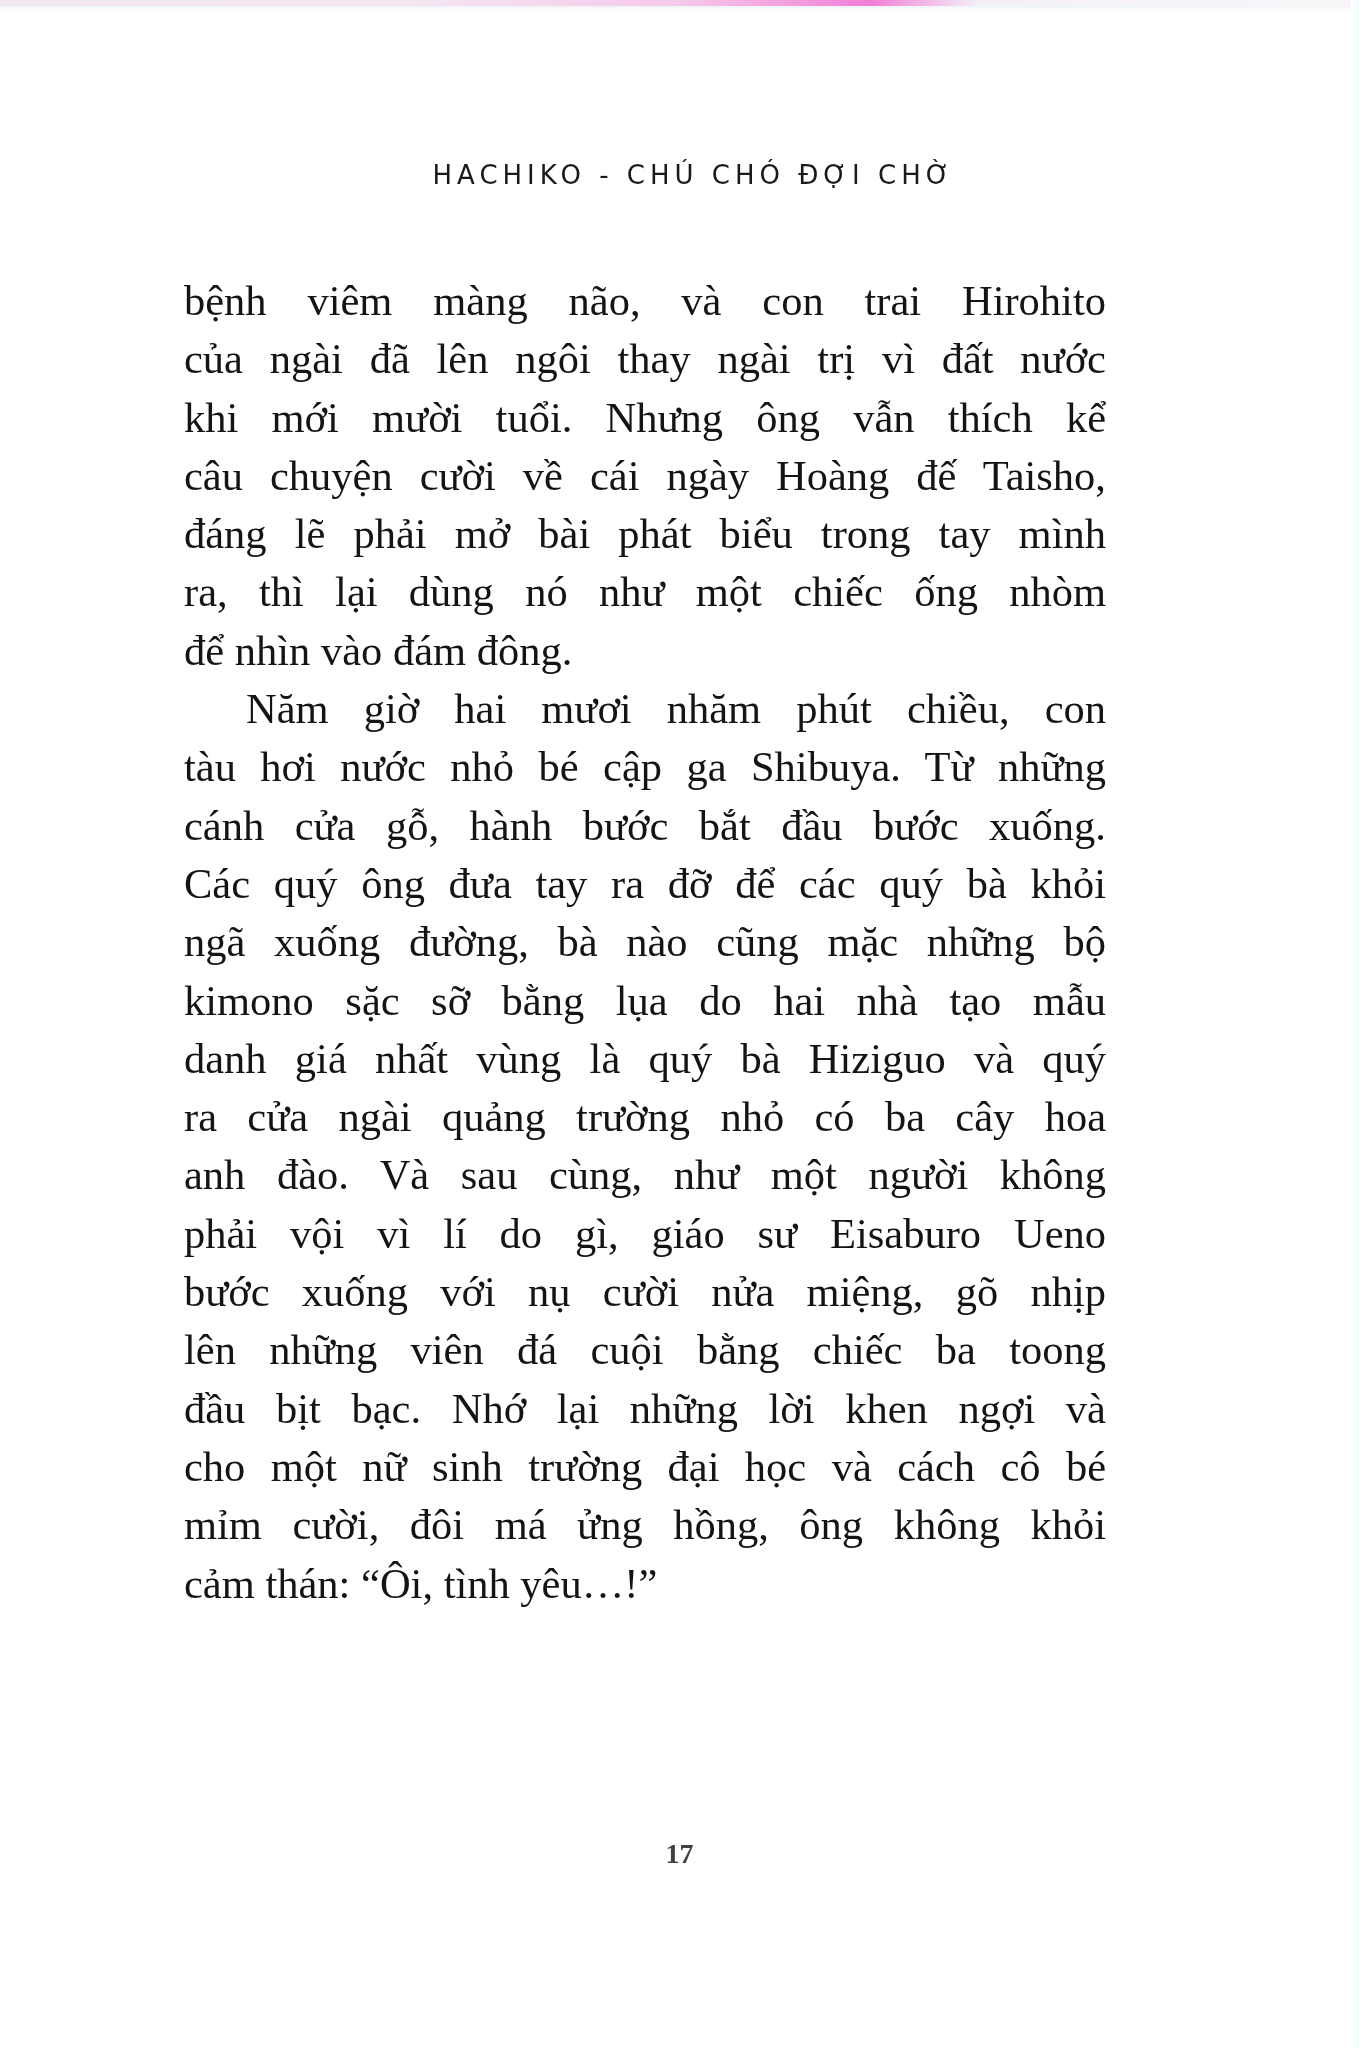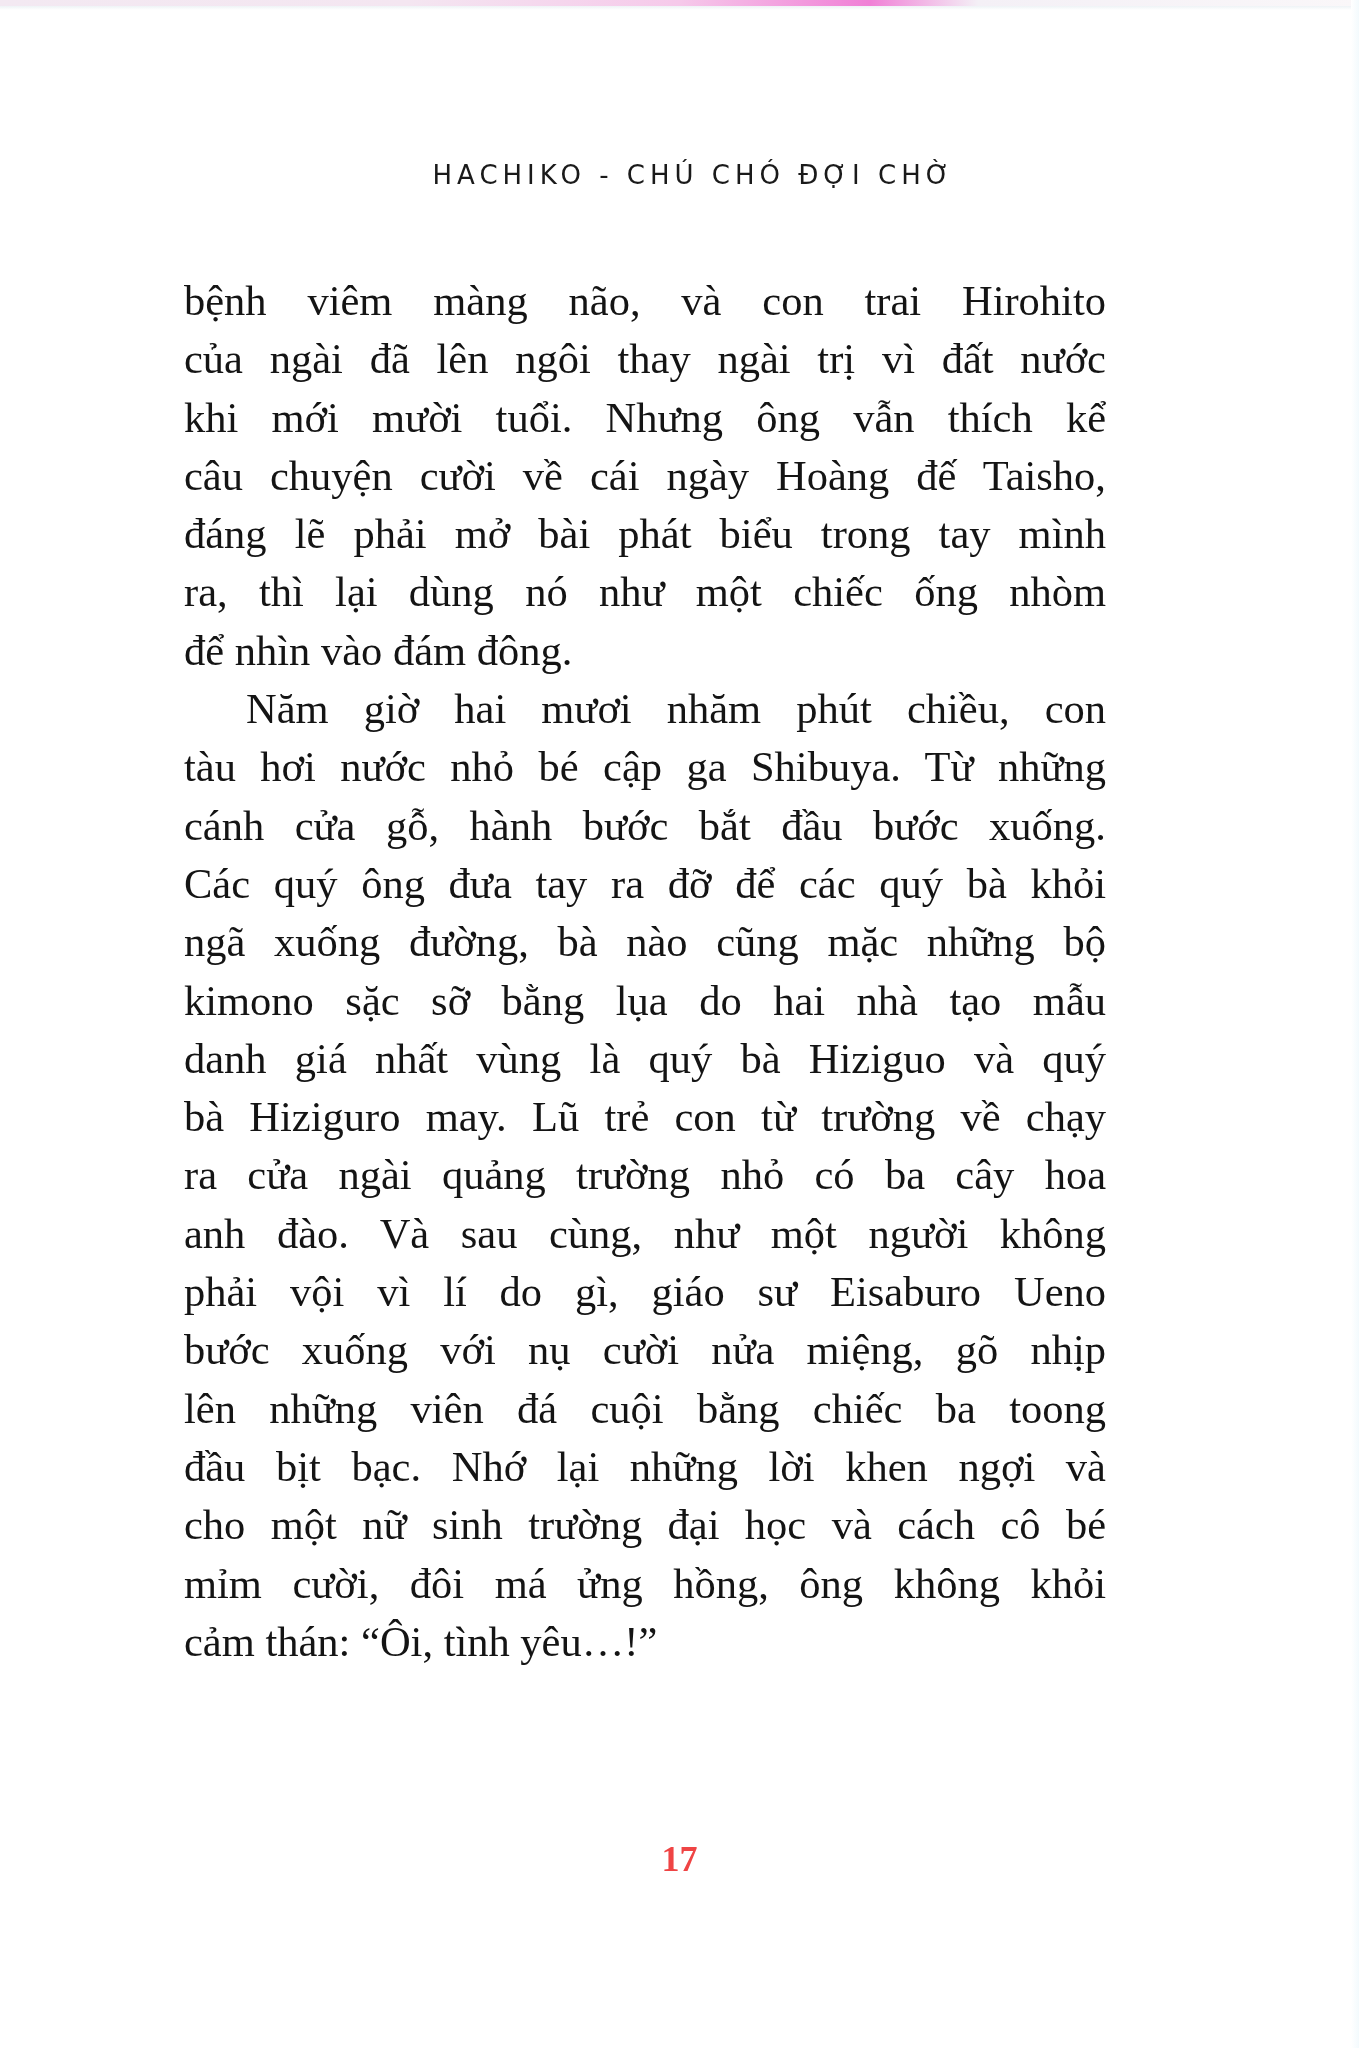--- a/index.html
+++ b/index.html
@@ -71,24 +71,24 @@
     }
     .line.indent {
       padding-left: 62px;
     }
     .page-number {
       position: absolute;
       left: 0;
       top: 1838px;
       width: 1359px;
       text-align: center;
-      font-size: 36px;
+      font-size: 28px;
       font-weight: bold;
       transform: translateX-8px;
-      color: #ef4444;
+      color: #404040;
     }
   </style>
 </head>
 <body>
 
 <div class="scan-top-edge"></div>
 <div class="scan-top-shadow"></div>
 <div class="scan-right-edge"></div>
 
 <div class="running-header">Hachiko - Chú chó đợi chờ</div>
@@ -106,21 +106,20 @@
   </div>
 
   <div>
     <div class="line indent">Năm giờ hai mươi nhăm phút chiều, con</div>
     <div class="line">tàu hơi nước nhỏ bé cập ga Shibuya. Từ những</div>
     <div class="line">cánh cửa gỗ, hành bước bắt đầu bước xuống.</div>
     <div class="line">Các quý ông đưa tay ra đỡ để các quý bà khỏi</div>
     <div class="line">ngã xuống đường, bà nào cũng mặc những bộ</div>
     <div class="line">kimono sặc sỡ bằng lụa do hai nhà tạo mẫu</div>
     <div class="line">danh giá nhất vùng là quý bà Hiziguo và quý</div>
-    <div class="line">bà Hiziguro may. Lũ trẻ con từ trường về chạy</div>
     <div class="line">ra cửa ngài quảng trường nhỏ có ba cây hoa</div>
     <div class="line">anh đào. Và sau cùng, như một người không</div>
     <div class="line">phải vội vì lí do gì, giáo sư Eisaburo Ueno</div>
     <div class="line">bước xuống với nụ cười nửa miệng, gõ nhịp</div>
     <div class="line">lên những viên đá cuội bằng chiếc ba toong</div>
     <div class="line">đầu bịt bạc. Nhớ lại những lời khen ngợi và</div>
     <div class="line">cho một nữ sinh trường đại học và cách cô bé</div>
     <div class="line">mỉm cười, đôi má ửng hồng, ông không khỏi</div>
     <div class="line last">cảm thán: “Ôi, tình yêu…!”</div>
   </div>

